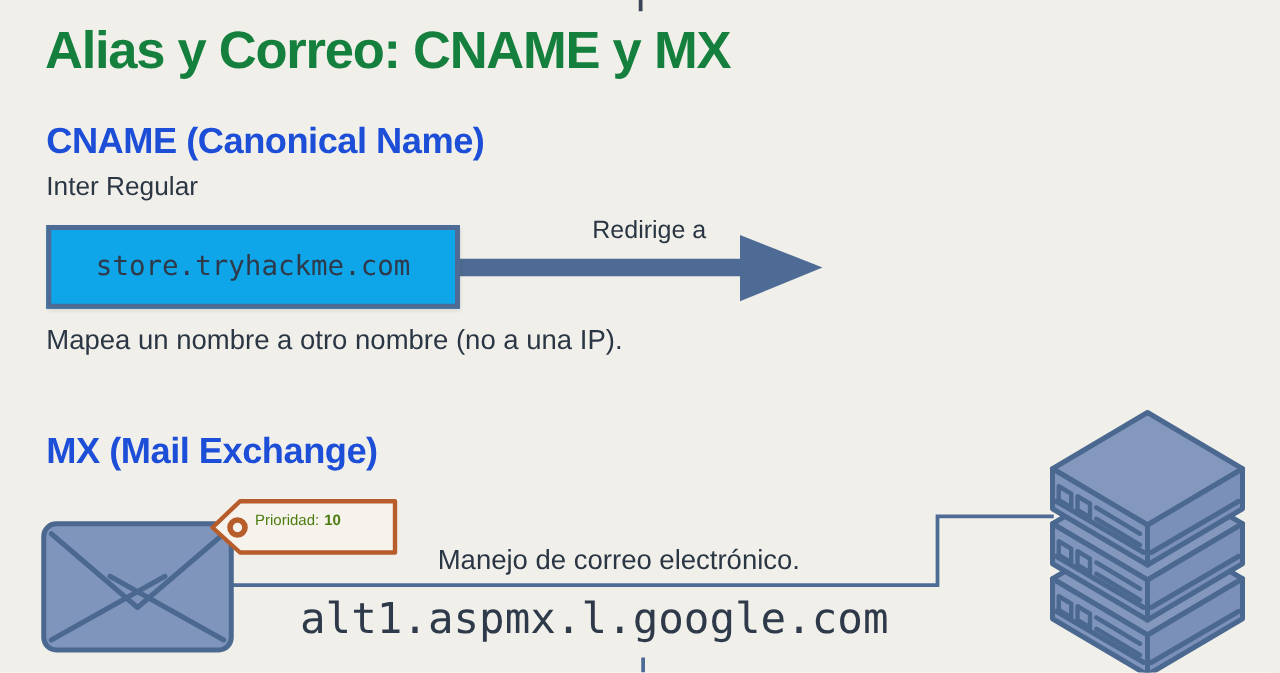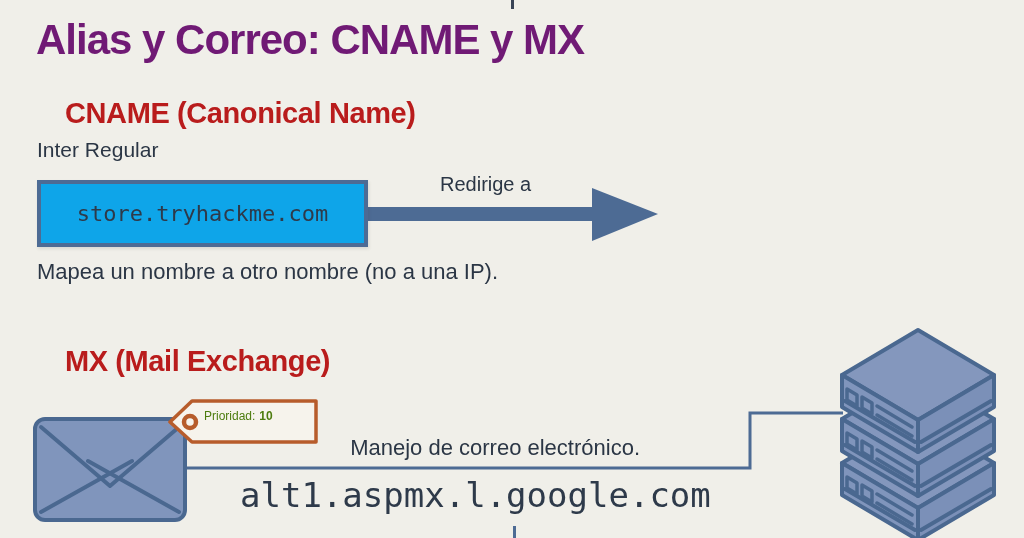--- a/index.html
+++ b/index.html
@@ -3,38 +3,38 @@
 <meta charset="utf-8">
 <style>
   html,body{margin:0;padding:0;}
   body{font-family:"Liberation Sans",sans-serif;}
   .slide{
     position:relative;width:1024px;height:538px;overflow:hidden;
     background:#f0efe9;color:#2b3645;
   }
   .abs{position:absolute;}
   .title{
-    left:36px;top:16px;font-size:42px;font-weight:bold;letter-spacing:-1px;color:#701a75;
+    left:36px;top:16px;font-size:42px;font-weight:bold;letter-spacing:-1px;color:#15803d;
   }
   .h2{
-    left:37px;font-size:29px;font-weight:bold;letter-spacing:-0.4px;color:#b91c1c;margin-left:28px;
+    left:37px;font-size:29px;font-weight:bold;letter-spacing:-0.4px;color:#1d4ed8;
   }
   .h2.cname{top:97px;}
   .h2.mx{top:345px;}
   .subheading{left:37px;top:138px;font-size:21px;color:#2b3645;}
   .desc{left:37px;top:259px;font-size:22px;color:#2b3645;}
   .domain-box{
     border:4px solid #4d6b94;background:#0ea5e9;
     display:flex;align-items:center;justify-content:center;
     font-family:"DejaVu Sans Mono",monospace;font-size:22px;color:#2e3a4a;
     box-shadow:1px 2px 3px rgba(60,60,50,0.12);
   }
   .box-left{left:37px;top:180px;width:323px;height:59px;}
   .box-right{left:660px;top:182px;width:320px;height:57px;}
-  .arrow-label{left:440px;top:173px;width:125px;text-align:left;font-size:20px;color:#2b3645;}
+  .arrow-label{left:440px;top:173px;width:125px;text-align:right;font-size:20px;color:#2b3645;}
   .mx-desc{left:300px;top:435px;width:340px;text-align:right;font-size:22px;color:#2b3645;}
   .mail-server{
     left:240px;top:475px;font-family:"DejaVu Sans Mono",monospace;
     font-size:34px;color:#2e3a4a;
   }
   .tag-text{
     left:204px;top:409px;width:110px;font-size:12px;color:#4d7c0f;white-space:nowrap;
   }
   .tag-text .val{font-weight:bold;margin-left:4px;}
   svg.layer{position:absolute;left:0;top:0;}

